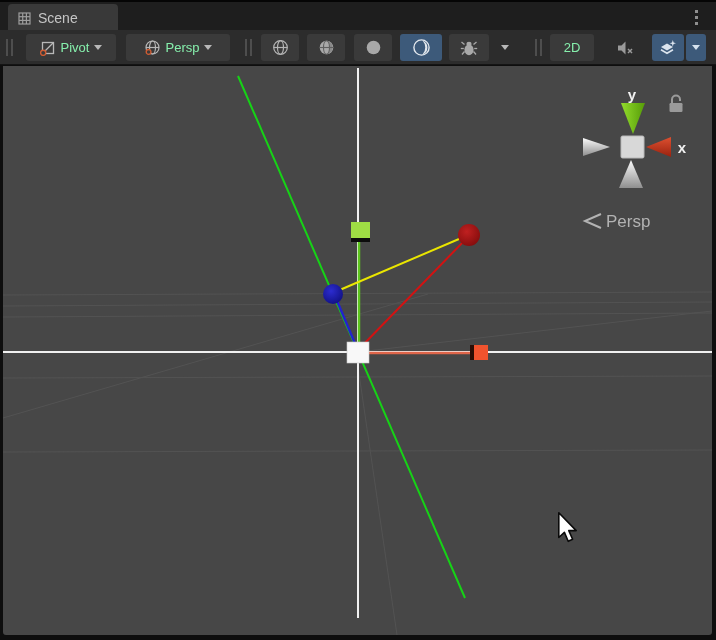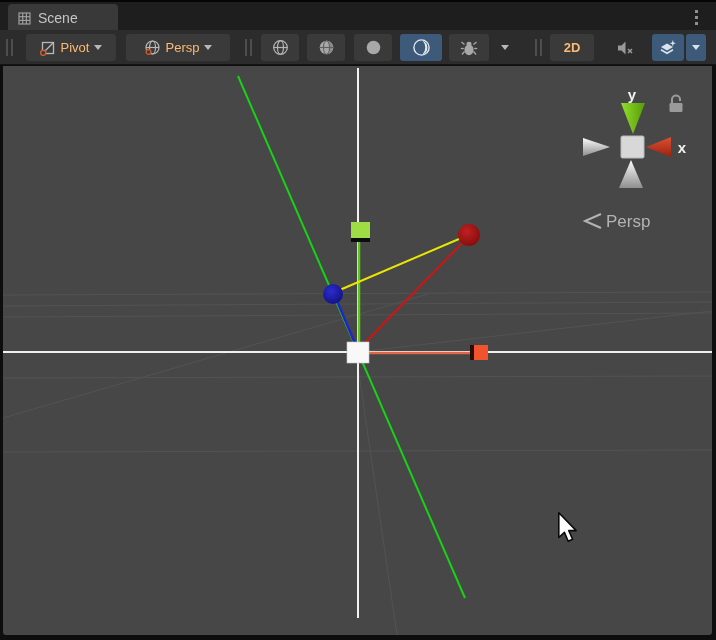--- a/index.html
+++ b/index.html
@@ -15,21 +15,21 @@
     border-radius:4px 4px 0 0;display:flex;align-items:center;gap:7px;padding:0 10px;text-align:right;
   }
   .tab-label{color:#c5c5c5;font-size:14px;}
   .kebab{position:absolute;right:12px;top:5px;width:16px;height:20px;display:flex;flex-direction:column;align-items:center;justify-content:center;gap:3px;cursor:pointer;}
   .kebab i{display:block;width:3px;height:3px;background:#8f8f8f;}
   
   .toolbar{position:absolute;left:0;top:30px;width:716px;height:35px;background:#2c2c2c;border-bottom:1px solid #141414;}
   .drag-handle{position:absolute;top:9px;width:7px;height:17px;border-left:2px solid #4e4e4e;border-right:2px solid #4e4e4e;}
   .tb-btn{
     position:absolute;top:4px;height:27px;background:#3a3a3a;border-radius:3px;
-    display:flex;align-items:center;justify-content:center;gap:5px;color:#fdba74;
+    display:flex;align-items:center;justify-content:center;gap:5px;color:#86efac;
     font-size:13px;cursor:pointer;
   }
   .tb-btn.selected{background:#3d5a7a;}
   .tb-btn.flat{background:transparent;}
   .caret{width:0;height:0;border-left:4px solid transparent;border-right:4px solid transparent;border-top:5px solid #b8b8b8;}
   .caret.light{border-top-color:#d5e2ee;}
   
   .scene{position:absolute;left:3px;top:66px;width:709px;height:569px;background:#474747;border-radius:0 0 3px 3px;overflow:hidden;}
   svg text{font-family:"Liberation Sans",sans-serif;}
 </style>
@@ -129,21 +129,21 @@
         <ellipse cx="9" cy="5" rx="2.6" ry="2.2" fill="#a8a8a8"></ellipse>
         <ellipse cx="9" cy="10.8" rx="4.6" ry="5.4" fill="#a8a8a8"></ellipse>
       </svg>
     </div>
     <div class="tb-btn flat" style="left:493px;width:24px">
       <span class="caret"></span>
     </div>
 
     <div class="drag-handle" style="left:535px"></div>
 
-    <div class="tb-btn" style="left:550px;width:44px;font-weight:bold">
+    <div class="tb-btn" style="left:550px;width:44px;font-weight:normal">
       <span>2D</span>
     </div>
 
     <div class="tb-btn flat" style="left:603px;width:44px">
       <svg width="18" height="16" viewBox="0 0 18 16">
         <polygon points="2,5.5 5.5,5.5 9.5,1.5 9.5,14.5 5.5,10.5 2,10.5" fill="#9a9a9a"></polygon>
         <g stroke="#9a9a9a" stroke-width="1.5">
           <line x1="12" y1="9" x2="16" y2="13"></line>
             <line x1="16" y1="9" x2="12" y2="13"></line>
         </g>

